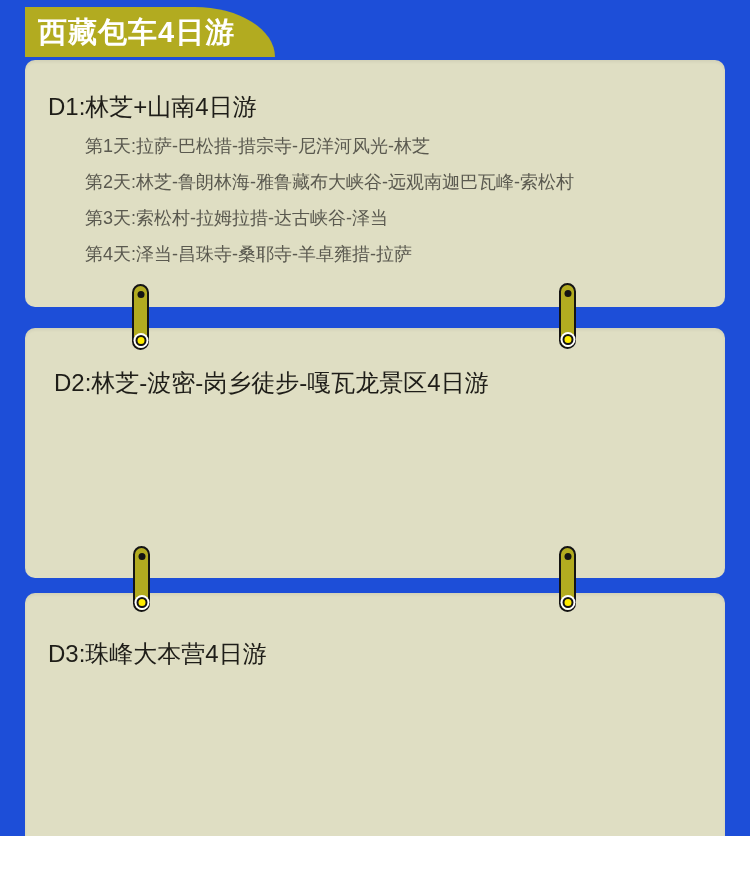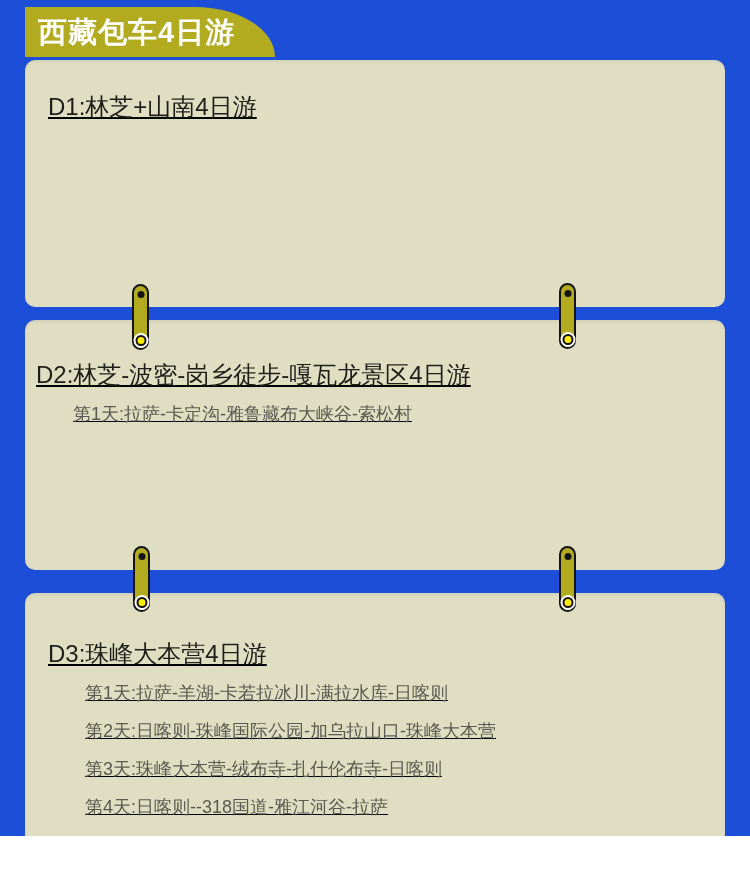--- a/index.html
+++ b/index.html
@@ -32,24 +32,23 @@
   }
 
   
   .panel {
     position: absolute;
     left: 25px;
     width: 700px;
     background: #dfdec3;
     border-radius: 10px;
     box-shadow: inset 0 2px 3px rgba(0,0,0,0.06);
-    text-decoration: underline;
   }
   .panel-1 { top: 60px;  height: 247px; padding: 32px 20px 0 23px; }
-  .panel-2 { top: 320px; height: 250px; padding: 40px 20px 0 11px; }
+  .panel-2 { top: 328px; height: 250px; padding: 40px 20px 0 29px; }
   .panel-3 { top: 593px; height: 262px; padding: 46px 8px 0 23px; }
 
   .section-title {
     font-size: 24px;
     font-weight: 500;
     line-height: 30px;
     color: #1e1d18;
   }
 
   .day-list {
@@ -103,50 +102,49 @@
 </style>
 </head>
 <body>
 
 <div class="page">
 
   <div class="badge">西藏包车4日游</div>
 
   <div class="panel panel-1">
     <div class="section-title">D1:林芝+山南4日游</div>
+    <ul class="day-list">
+      <li class="day-item">第1天:拉萨-巴松措-措宗寺-尼洋河风光-林芝</li>
+      <li class="day-item">第2天:林芝-鲁朗林海-雅鲁藏布大峡谷-远观南迦巴瓦峰-索松村</li>
+      <li class="day-item">第3天:索松村-拉姆拉措-达古峡谷-泽当</li>
+      <li class="day-item">第4天:泽当-昌珠寺-桑耶寺-羊卓雍措-拉萨</li>
+    </ul>
   </div>
 
   <div class="pin pin-a1">
     <span class="pin-dot"></span>
     <span class="pin-bulb"></span>
   </div>
   <div class="pin pin-a2">
     <span class="pin-dot"></span>
     <span class="pin-bulb"></span>
   </div>
 
   <div class="panel panel-2">
     <div class="section-title">D2:林芝-波密-岗乡徒步-嘎瓦龙景区4日游</div>
     <ul class="day-list">
-      <li class="day-item">第1天:拉萨-卡定沟-雅鲁藏布大峡谷-索松村</li>
     </ul>
   </div>
 
   <div class="pin pin-b1">
     <span class="pin-dot"></span>
     <span class="pin-bulb"></span>
   </div>
   <div class="pin pin-b2">
     <span class="pin-dot"></span>
     <span class="pin-bulb"></span>
   </div>
 
   <div class="panel panel-3">
     <div class="section-title">D3:珠峰大本营4日游</div>
-    <ul class="day-list">
-      <li class="day-item">第1天:拉萨-羊湖-卡若拉冰川-满拉水库-日喀则</li>
-      <li class="day-item">第2天:日喀则-珠峰国际公园-加乌拉山口-珠峰大本营</li>
-      <li class="day-item">第3天:珠峰大本营-绒布寺-扎什伦布寺-日喀则</li>
-      <li class="day-item">第4天:日喀则--318国道-雅江河谷-拉萨</li>
-    </ul>
   </div>
 
 </div>
 
 </body></html>

